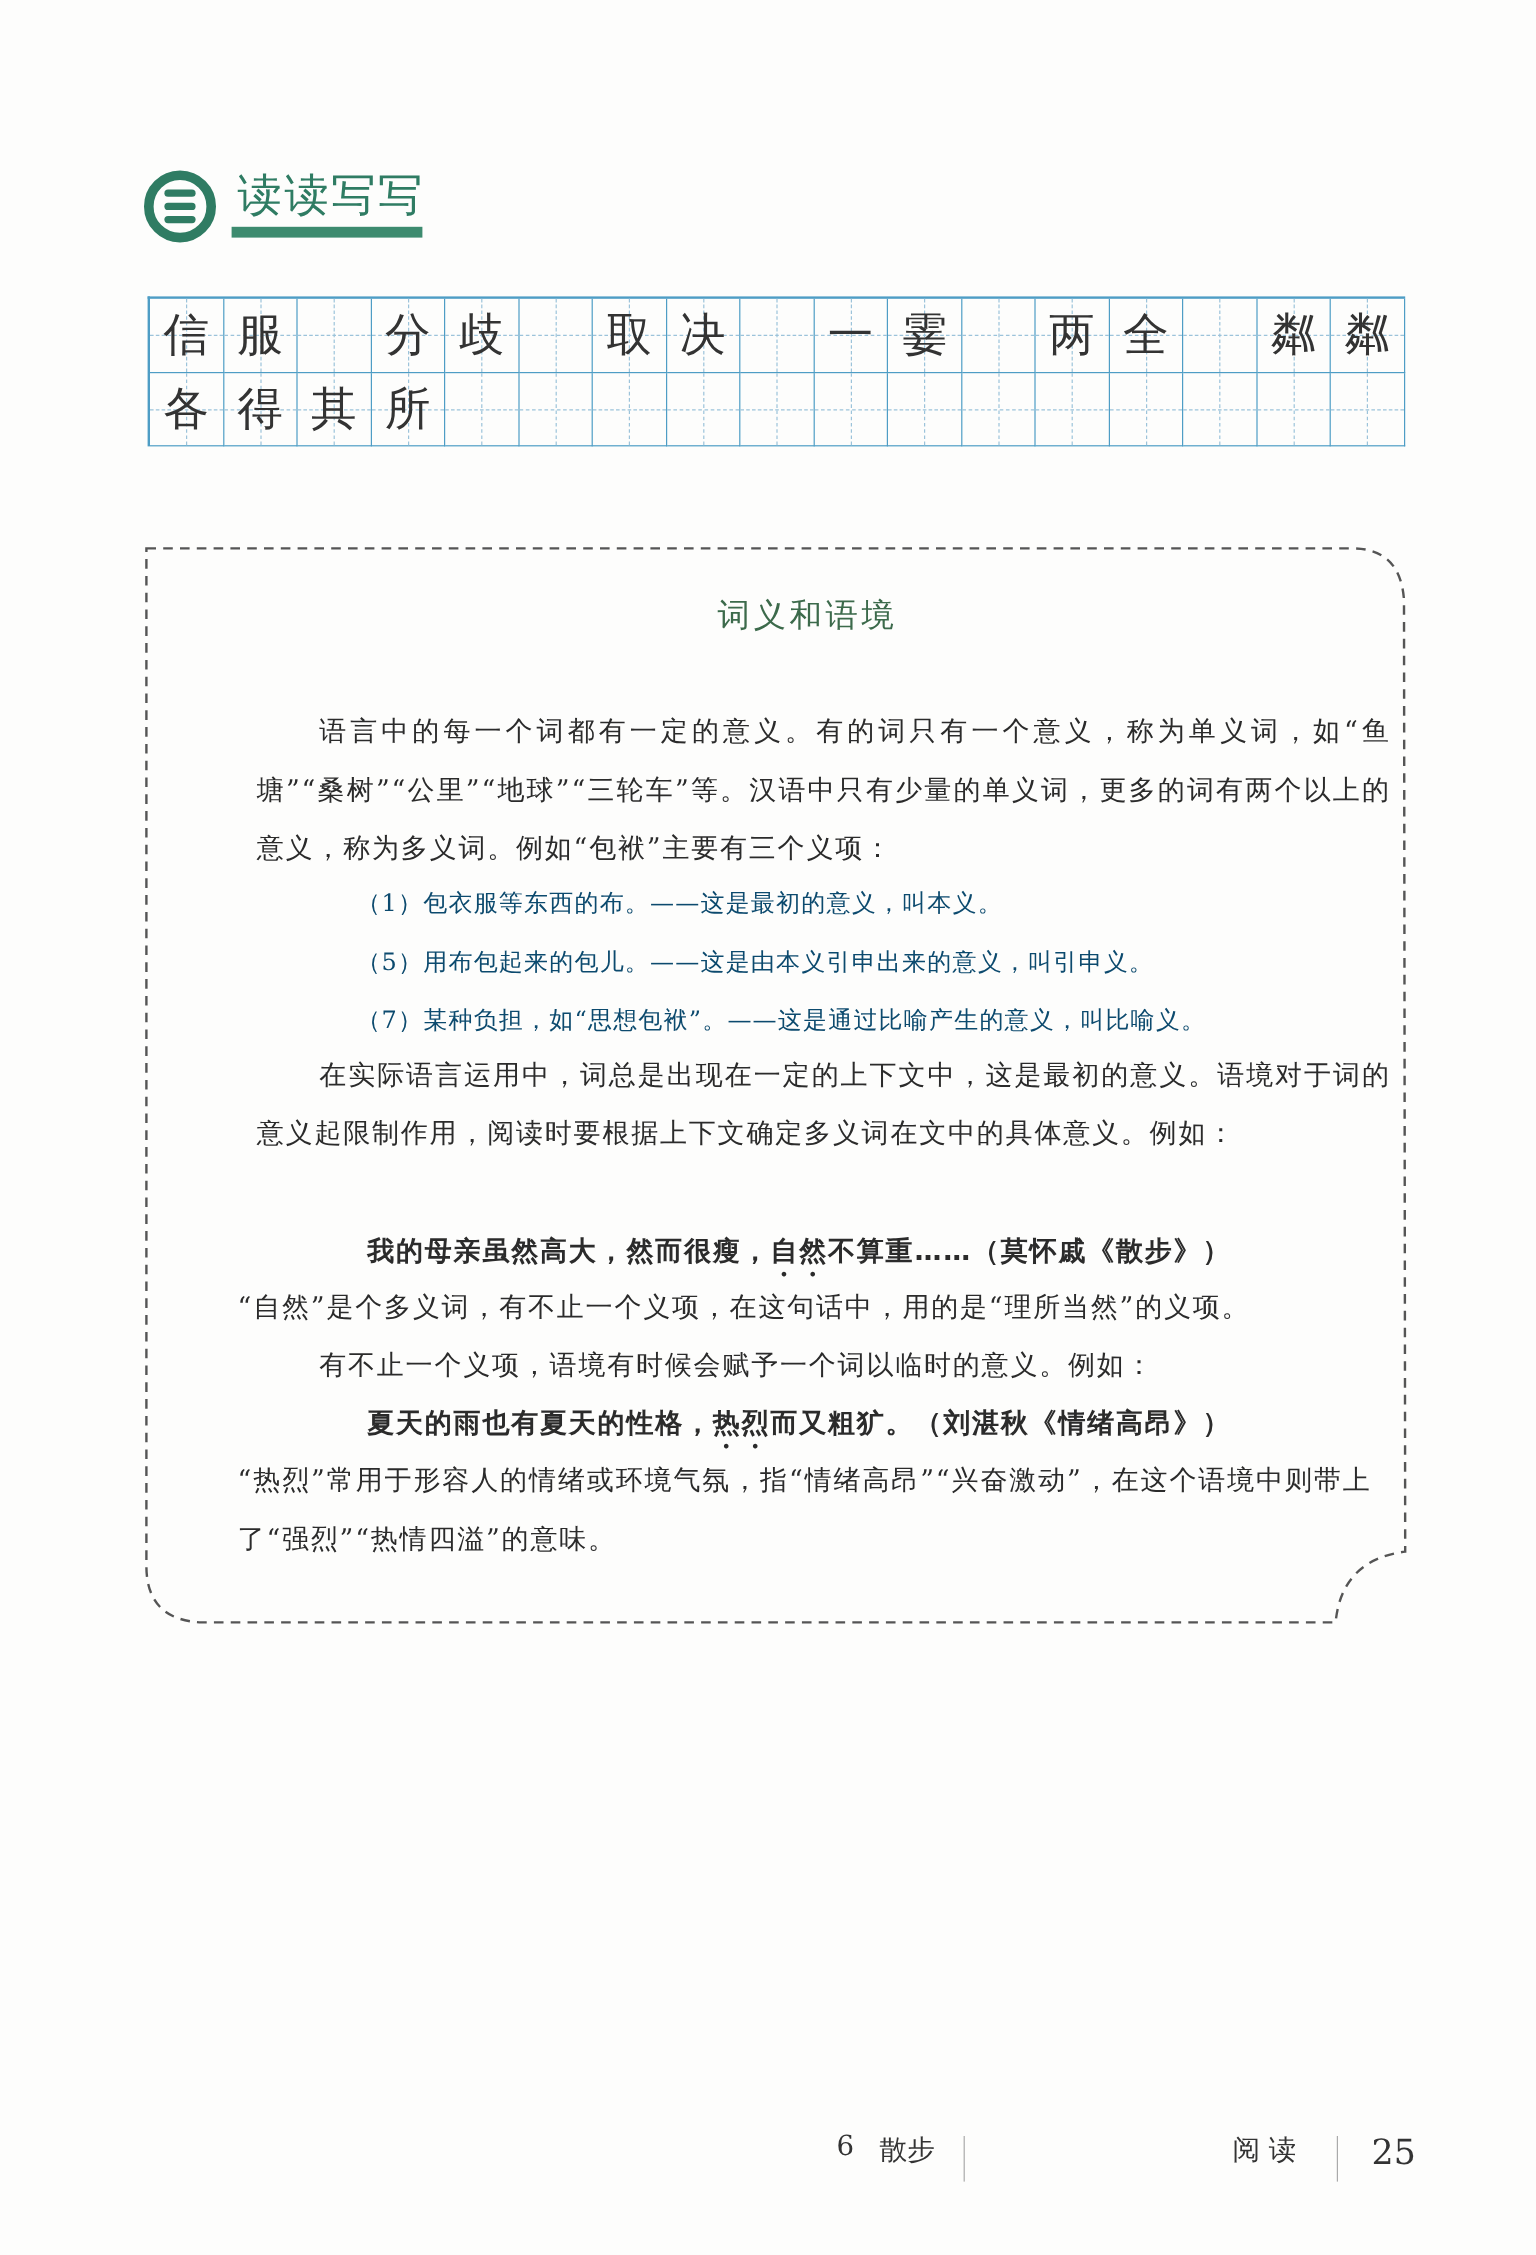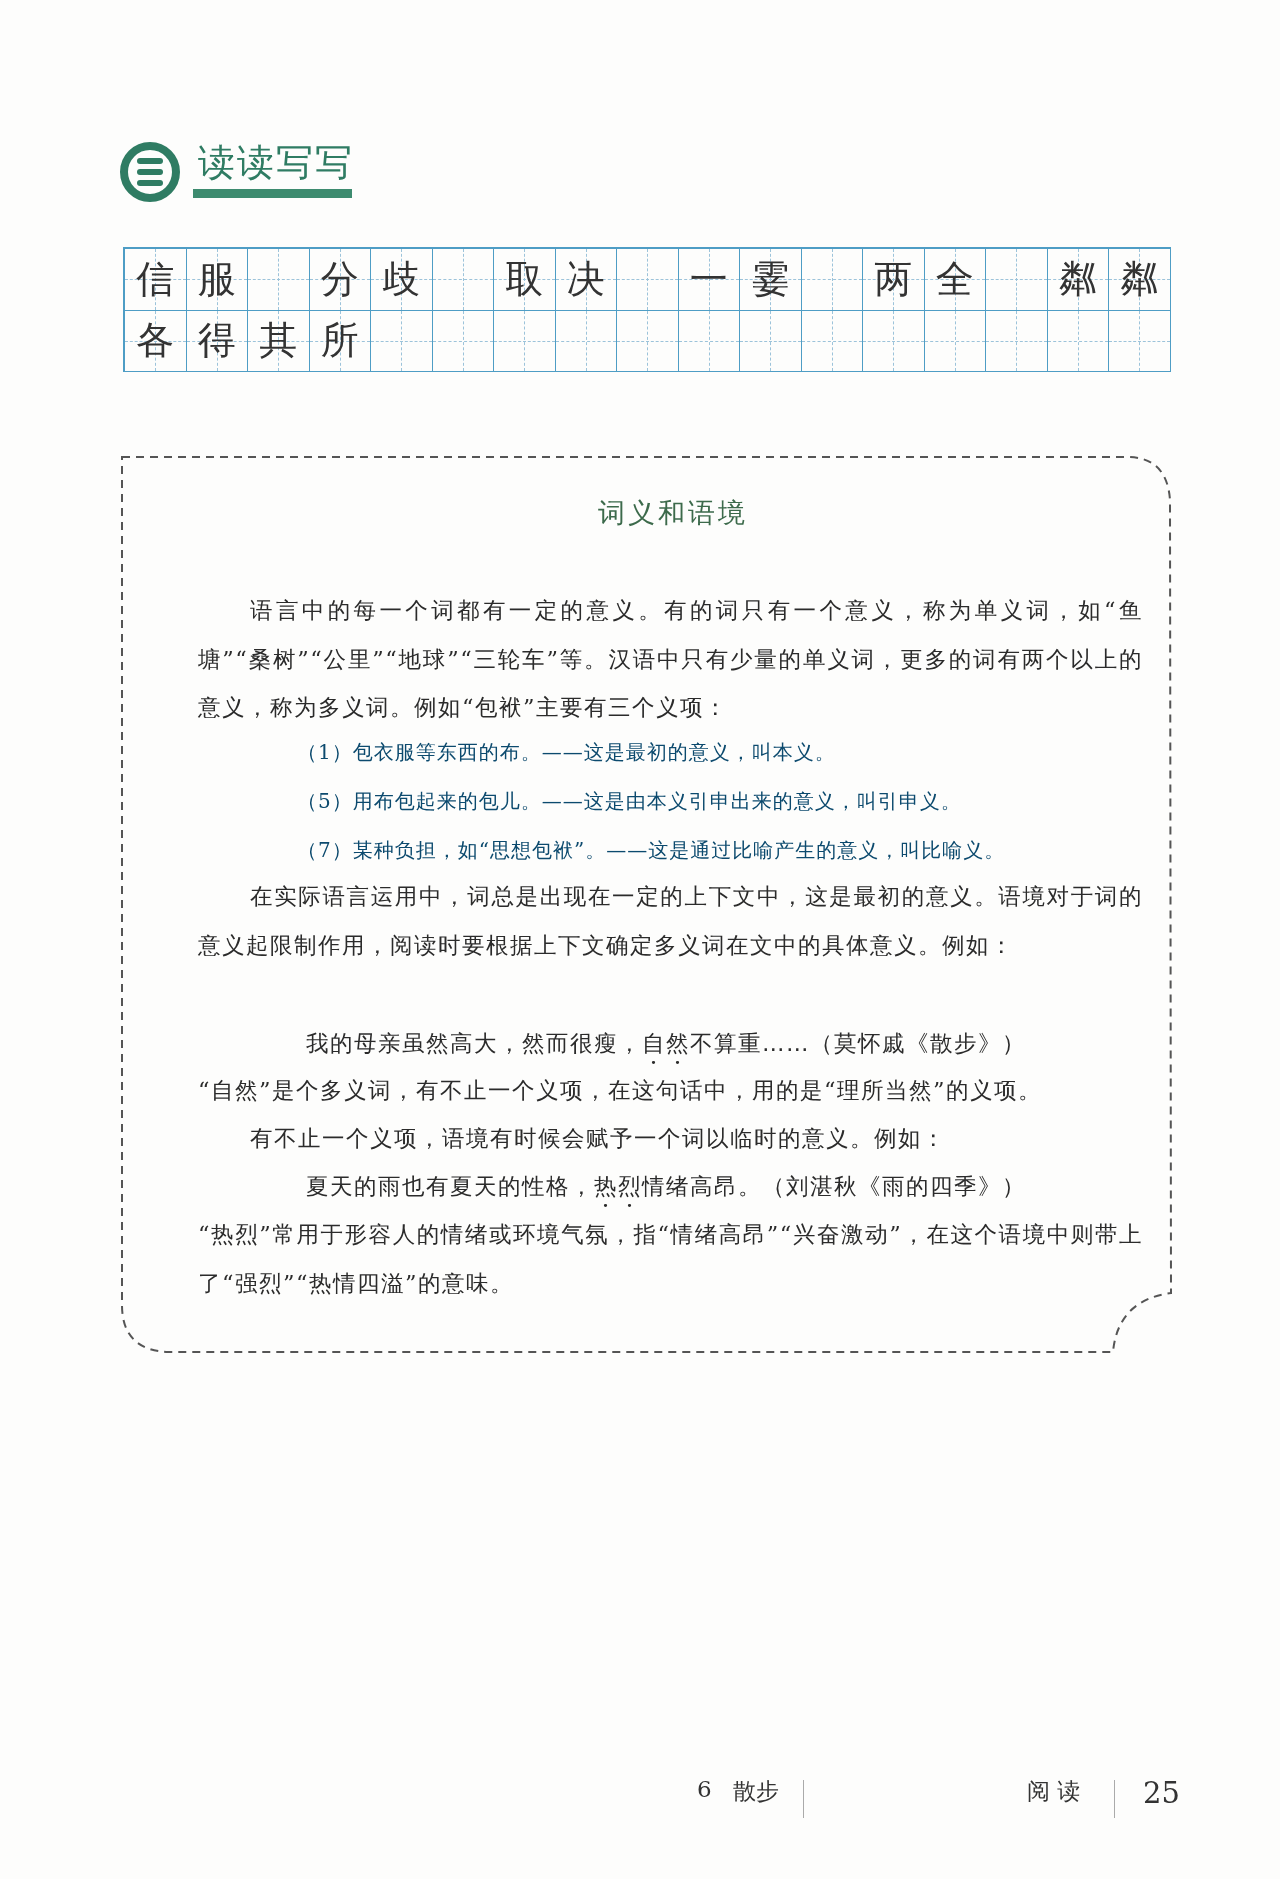--- a/index.html
+++ b/index.html
@@ -57,31 +57,31 @@
   .box-title {
     position: absolute; left: 0; width: 1280px; top: 495px; text-align: center;
     font-size: 27px; color: #3c6a4b; letter-spacing: 3px;
     padding-left: 66px; box-sizing: border-box;
   }
   .para {
     position: absolute; left: 198px; width: 945px;
     font-size: 22.5px; line-height: 48.5px; letter-spacing: 1.5px;
     text-align: justify; color: #2b2b2b;
   }
-  .indent { text-indent: 52px; }
+  .indent { text-indent: 52px; margin-left: 16px; }
   .list-item {
     position: absolute; left: 297px; width: 860px;
     font-size: 20px; line-height: 48.5px; letter-spacing: 1px; color: #0c4a6e;
     white-space: nowrap;
   }
   .quote {
     position: absolute; left: 306px; width: 860px;
     font-size: 22.5px; line-height: 48.5px; letter-spacing: 1.5px;
     white-space: nowrap; color: #2b2b2b;
-    font-family: "DejaVu Sans", "Liberation Sans", sans-serif; font-weight: normal;
+    font-family: "DejaVu Sans", "Liberation Sans", sans-serif; font-weight: bold;
   }
   .em { text-emphasis: dot; -webkit-text-emphasis: dot; text-emphasis-position: under; -webkit-text-emphasis-position: under; }
 
   
   .foot { position: absolute; top: 1776px; font-size: 23px; color: #333; }
   .foot-div { position: absolute; width: 1px; background: #aaa; }
 </style>
 </head>
 <body>
 
@@ -211,21 +211,21 @@
 <div class="list-item" style="top:826px">（7）某种负担，如“思想包袱”。——这是通过比喻产生的意义，叫比喻义。</div>
 
 <div class="para indent" style="top:872px">在实际语言运用中，词总是出现在一定的上下文中，这是最初的意义。语境对于词的意义起限制作用，阅读时要根据上下文确定多义词在文中的具体意义。例如：</div>
 
 <div class="quote" style="top:1019px"><span>我的母亲虽然高大，然而很瘦，</span><span class="em">自然</span><span>不算重……（莫怀戚《散步》）</span></div>
 
 <div class="para" style="top:1066px">“自然”是个多义词，有不止一个义项，在这句话中，用的是“理所当然”的义项。</div>
 
 <div class="para indent" style="top:1114px">有不止一个义项，语境有时候会赋予一个词以临时的意义。例如：</div>
 
-<div class="quote" style="top:1162px"><span>夏天的雨也有夏天的性格，</span><span class="em">热烈</span><span>情绪高昂。（刘湛秋《雨的四季》）</span></div>
+<div class="quote" style="top:1162px"><span>夏天的雨也有夏天的性格，</span><span class="em">热烈</span><span>而又粗犷。（刘湛秋《情绪高昂》）</span></div>
 
 <div class="para" style="top:1210px">“热烈”常用于形容人的情绪或环境气氛，指“情绪高昂”“兴奋激动”，在这个语境中则带上了“强烈”“热情四溢”的意味。</div>
 
 <div class="foot" style="left:697px">6</div>
 <div class="foot" style="left:733px">散步</div>
 <div class="foot-div" style="left:803px; top:1780px; height:38px"></div>
 <div class="foot" style="left:1027px">阅 读</div>
 <div class="foot-div" style="left:1114px; top:1780px; height:38px"></div>
 <div class="foot" style="left:1143px; font-size:29px">25</div>
 

